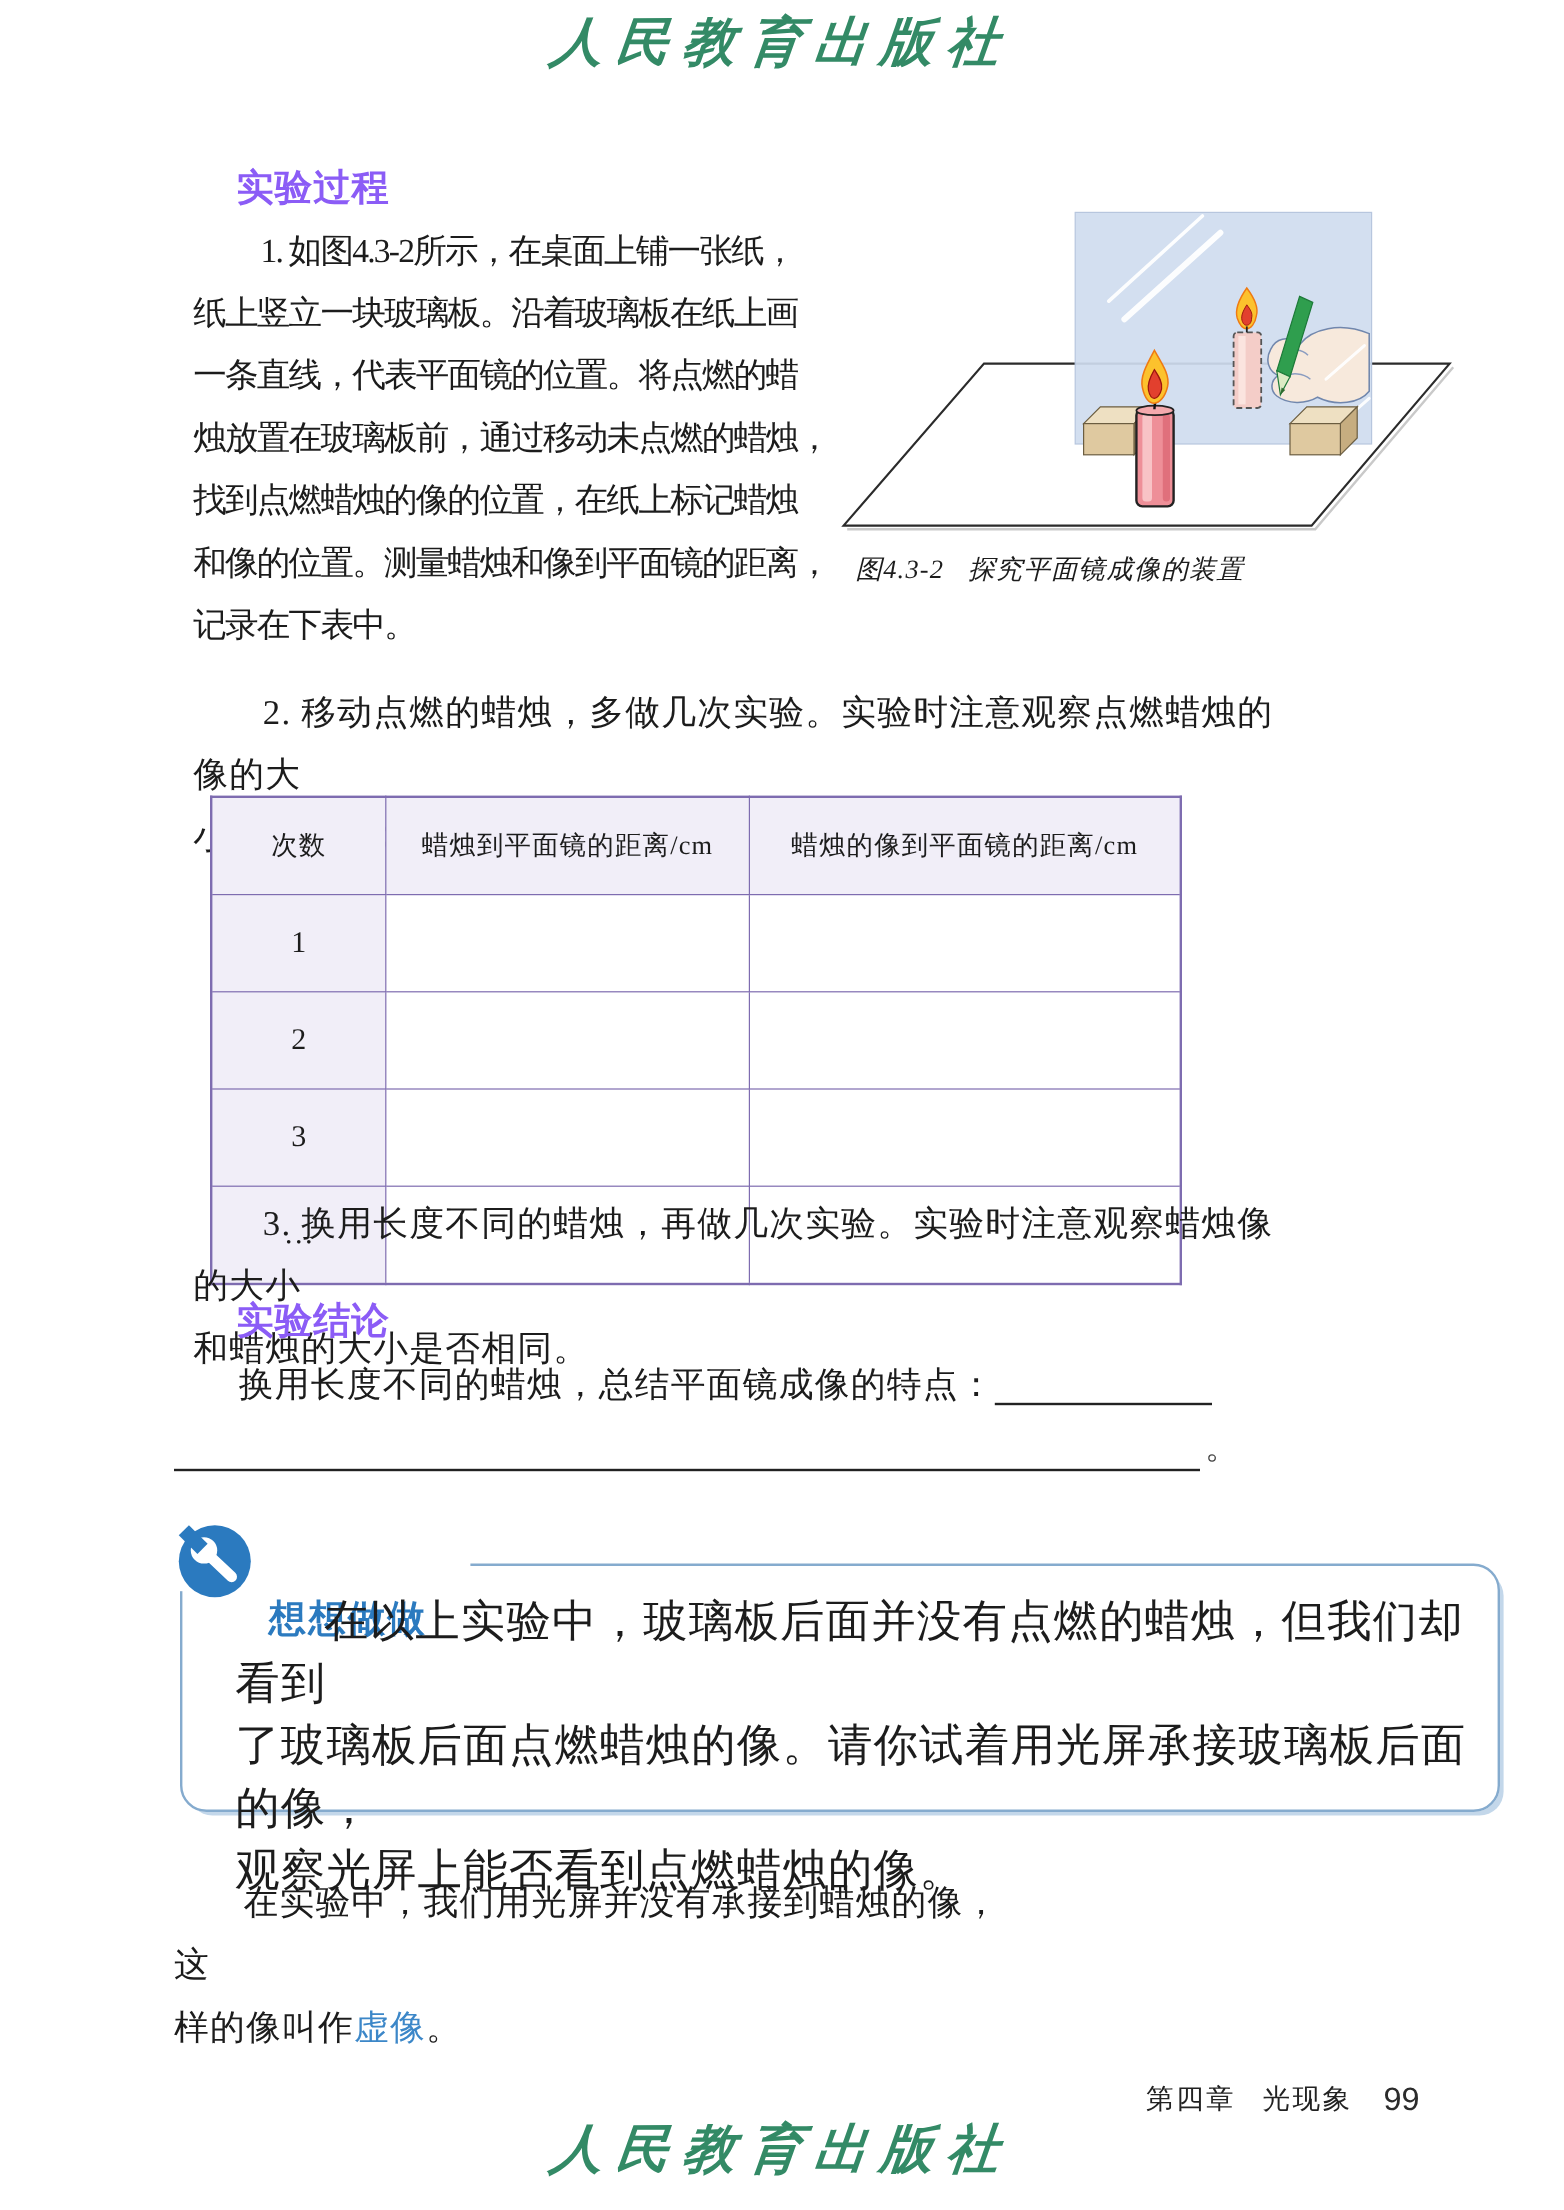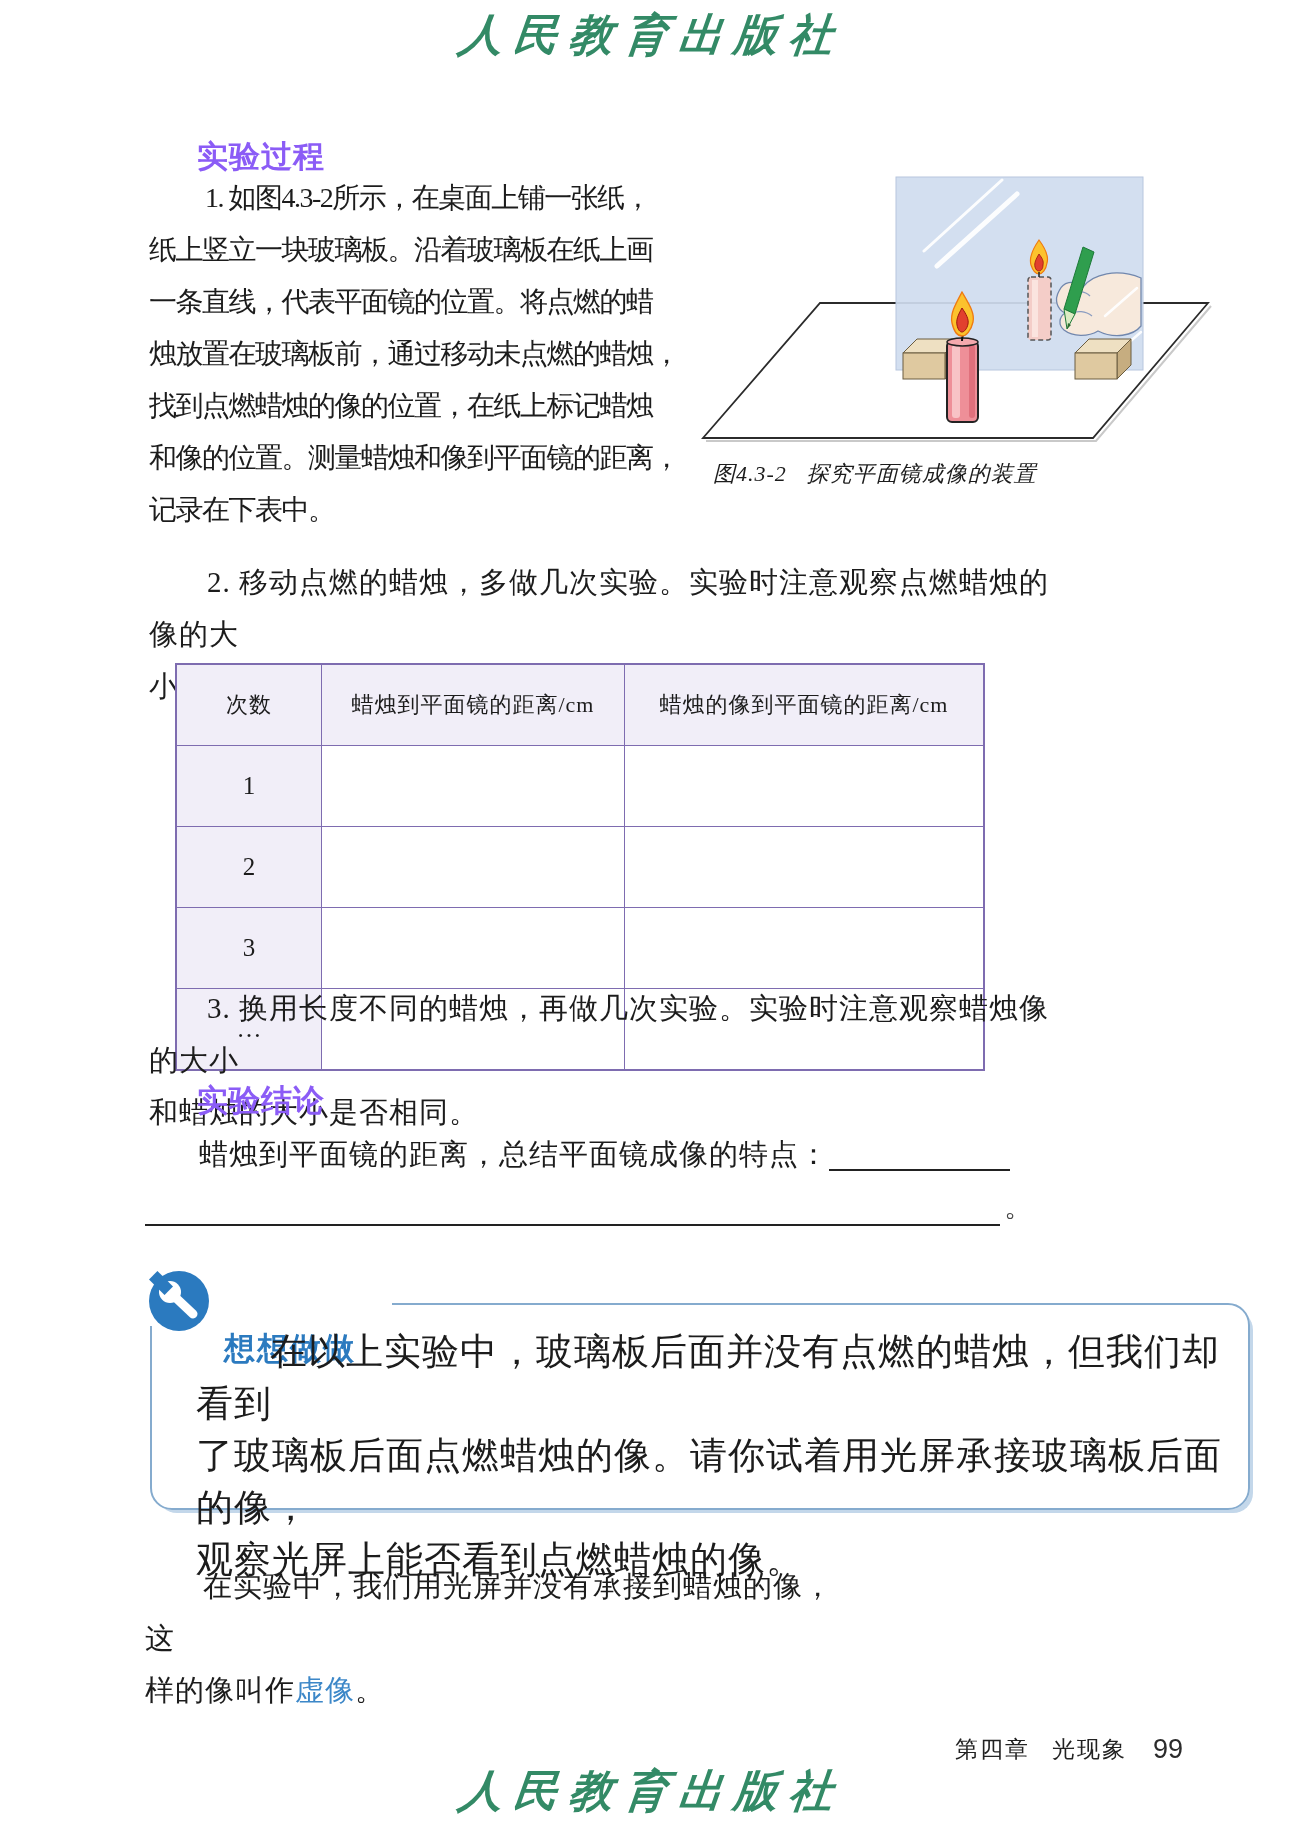--- a/index.html
+++ b/index.html
@@ -9,21 +9,21 @@
   .logo{position:absolute;left:0;width:100%;text-align:center;color:#338a66;
         font-family:"DejaVu Serif", serif;font-style:italic;font-weight:700;
         font-size:44px;letter-spacing:11px;transform:skewX(-6deg);}
   .logo-top{top:6px;}
   .logo-bottom{top:1762px;}
   
   .h{position:absolute;margin:0;font-size:31px;font-weight:700;color:#8b5cf6;letter-spacing:1px;}
   .process-h{left:197px;top:136px;}
   .concl-h{left:197px;top:1080px;}
   
-  .body{position:absolute;margin:4px;font-size:29px;line-height:52px;letter-spacing:1px;
+  .body{position:absolute;margin:16px;font-size:29px;line-height:52px;letter-spacing:1px;
         white-space:pre-line;text-indent:2em;color:#1c1c1c;}
   .para1{left:145px;top:168px;width:560px;font-size:28px;letter-spacing:-1.5px;}
   .para2{left:145px;top:552px;width:900px;}
   .para3{left:145px;top:978px;width:900px;}
   
   .fig{position:absolute;left:685px;top:148px;width:540px;margin:0;}
   .figcap{margin:10px 0 0 28px;font-size:22px;letter-spacing:1px;color:#1c1c1c;display:flex;gap:20px;font-style:italic;}
   
   .dtable{position:absolute;left:175px;top:663px;width:810px;border-collapse:collapse;
           table-layout:fixed;border:2.5px solid var(--tb);}
@@ -177,21 +177,21 @@
         </tr>
       </tbody>
   </table>
 
   <p class="body para3">3. 换用长度不同的蜡烛，再做几次实验。实验时注意观察蜡烛像的大小
 和蜡烛的大小是否相同。</p>
 
   <h2 class="h concl-h">实验结论</h2>
 
   <div class="prompt-line">
-    <span class="ptext">蜡烛到平面镜的距离，总结平面镜成像的特点：</span>
+    <span class="ptext">换用长度不同的蜡烛，总结平面镜成像的特点：</span>
     <span class="blank"></span>
   </div>
   <div class="blank2-line">
     <span class="blank2"></span>
     <span class="period">。</span>
   </div>
 
   <div class="tbox"></div>
   <div class="tmask"></div>
   <svg class="ticon" width="62" height="62" viewBox="0 0 62 62">

